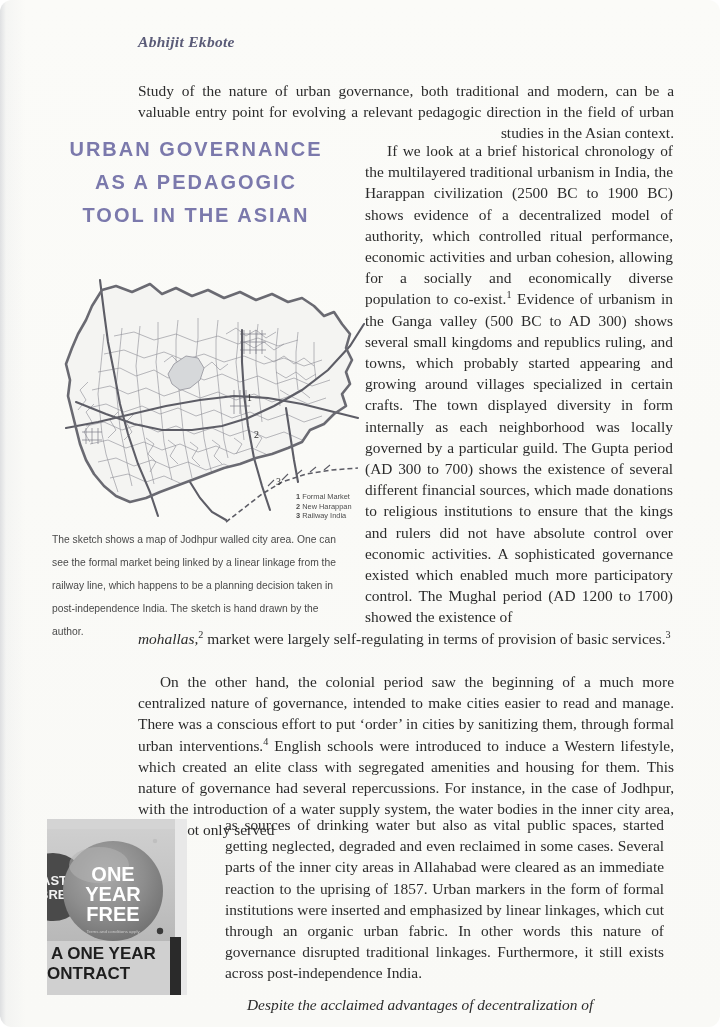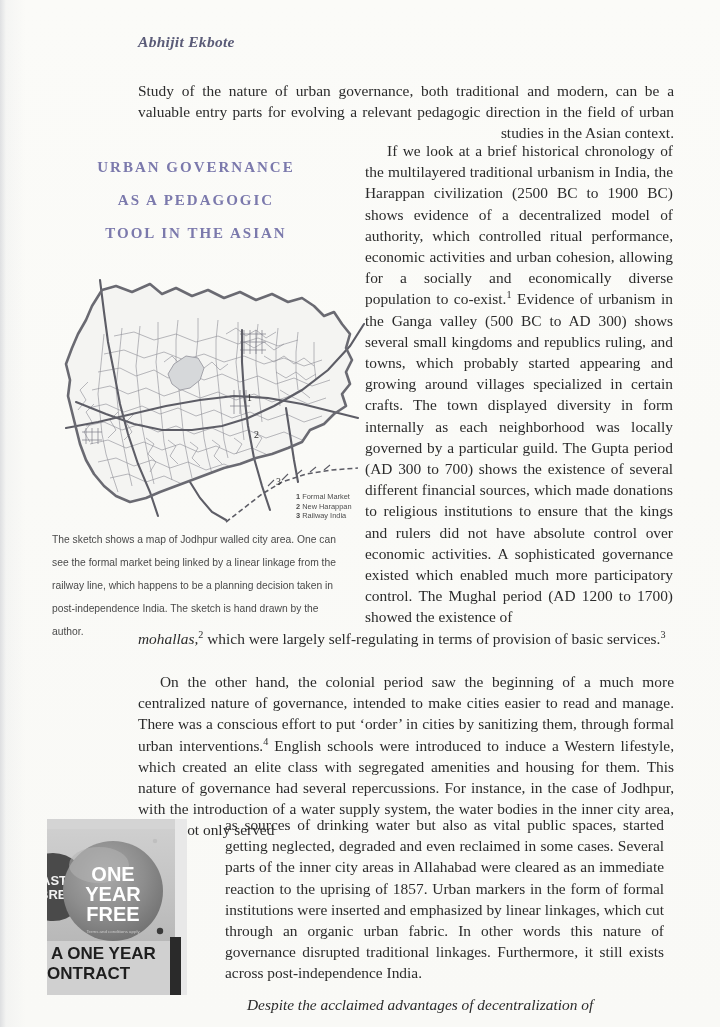--- a/index.html
+++ b/index.html
@@ -10,46 +10,47 @@
   .page {
     position: relative;
     width: 720px;
     height: 1027px;
     overflow: hidden;
     background:
       linear-gradient(to right, rgba(150,155,170,0.28) 0px, rgba(190,194,205,0.10) 6px, rgba(255,255,255,0) 26px),
       linear-gradient(to bottom, #fbfbf8 0%, #fafaf7 45%, #f9f9f6 100%);
     font-family: "Liberation Serif", serif;
     color: #2b2b2b;
+    border-radius: 12px;
     -webkit-font-smoothing: antialiased;
   }
 
   
   .author {
     position: absolute;
     left: 138px;
     top: 33px;
     font-family: "Liberation Serif", serif;
     font-style: italic;
     font-weight: bold;
     font-size: 15.5px;
     letter-spacing: 0.3px;
     color: #5b5c78;
   }
 
   
   .title {
     position: absolute;
     left: 46px;
-    top: 151px;
+    top: 133px;
     width: 300px;
     text-align: center;
-    font-family: Liberation Serif, serif;
+    font-family: Liberation Sans, sans-serif;
     font-weight: bold;
-    font-size: 15px;
+    font-size: 20px;
     line-height: 33px;
     letter-spacing: 2.0px;
     color: #7b79ac;
     text-transform: uppercase;
   }
 
   
   .intro {
     position: absolute;
     left: 138px;
@@ -158,34 +159,34 @@
   }
   .photo svg { display: block; width: 140px; height: 176px; }
 </style>
 </head>
 <body>
 
 <div class="page">
 
   <div class="author">Abhijit Ekbote</div>
 
-  <div class="intro">Study of the nature of urban governance, both traditional and modern, can be a valuable entry parts for evolving a relevant pedagogic direction in the field of urban studies in the Asian context.</div>
+  <div class="intro">Study of the nature of urban governance, both traditional and modern, can be a valuable entry point for evolving a relevant pedagogic direction in the field of urban studies in the Asian context.</div>
 
   <div class="title">
     <div>URBAN GOVERNANCE</div>
     <div>AS A PEDAGOGIC</div>
     <div>TOOL IN THE ASIAN</div>
   </div>
 
   <div class="col-right">
     <p><span>If we look at a brief historical chronology of the multilayered traditional urbanism in India, the Harappan civilization (2500 BC to 1900 BC) shows evidence of a decentralized model of authority, which controlled ritual performance, economic activities and urban cohesion, allowing for a socially and economically diverse population to co-exist.</span><sup>1</sup><span> Evidence of urbanism in the Ganga valley (500 BC to AD 300) shows several small kingdoms and republics ruling, and towns, which probably started appearing and growing around villages specialized in certain crafts. The town displayed diversity in form internally as each neighborhood was locally governed by a particular guild. The Gupta period (AD 300 to 700) shows the existence of several different financial sources, which made donations to religious institutions to ensure that the kings and rulers did not have absolute control over economic activities. A sophisticated governance existed which enabled much more participatory control. The Mughal period (AD 1200 to 1700) showed the existence of </span></p>
   </div>
 
   <div class="full-a">
-    <p><span class="ital">mohallas,</span><sup>2</sup><span> which were largely self-regulating in terms of provision of basic services.</span><sup>3</sup></p>
+    <p><span class="ital">mohallas,</span><sup>2</sup><span> market were largely self-regulating in terms of provision of basic services.</span><sup>3</sup></p>
   </div>
 
   <div class="full-b">
     <p><span>On the other hand, the colonial period saw the beginning of a much more centralized nature of governance, intended to make cities easier to read and manage. There was a conscious effort to put ‘order’ in cities by sanitizing them, through formal urban interventions.</span><sup>4</sup><span> English schools were introduced to induce a Western lifestyle, which created an elite class with segregated amenities and housing for them. This nature of governance had several repercussions. For instance, in the case of Jodhpur, with the introduction of a water supply system, the water bodies in the inner city area, which not only served</span></p>
   </div>
 
   <div class="wrap-right">
     <p>as sources of drinking water but also as vital public spaces, started getting neglected, degraded and even reclaimed in some cases. Several parts of the inner city areas in Allahabad were cleared as an immediate reaction to the uprising of 1857. Urban markers in the form of formal institutions were inserted and emphasized by linear linkages, which cut through an organic urban fabric. In other words this nature of governance disrupted traditional linkages. Furthermore, it still exists across post-independence India.</p>
     <p class="ind">Despite the acclaimed advantages of decentralization of</p>
   </div>

